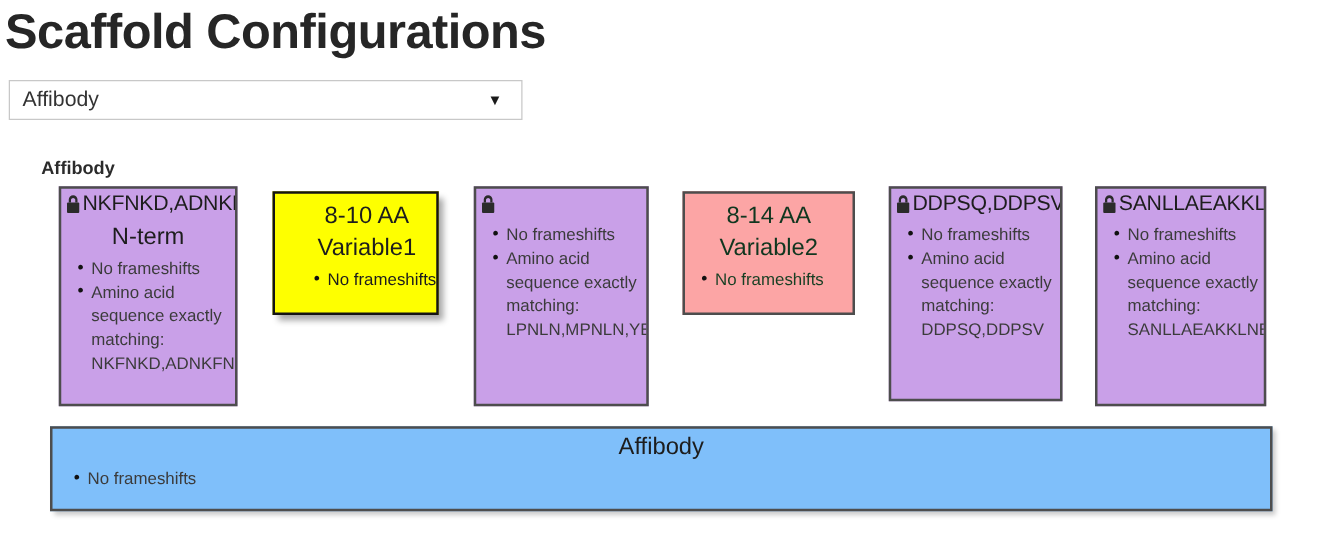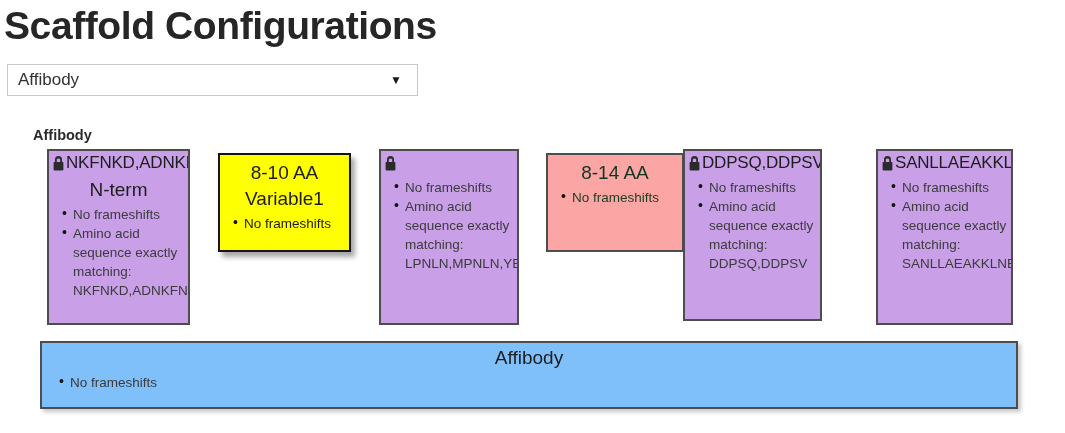--- a/index.html
+++ b/index.html
@@ -155,21 +155,21 @@
 
   
   .card .var-range {
     text-align: center;
     font-size: 19px;
     line-height: 26px;
     color: #1d1d1d;
     margin-top: 5px;
     white-space: nowrap;
   }
-  .card.yellow { background: #feff00; }
+  .card.yellow { background: #feff00; padding-left: 18px; }
   .card.green  { background: #fca5a5; border-color: #4d4d4d; }
   .card.green .var-range, .card.green .card-title { color: #10361f; }
 
   
   #footer-band {
     position: absolute;
     left: 40px;
     top: 341px;
     width: 978px;
     height: 68px;
@@ -254,26 +254,27 @@
       </span>
     </div>
     <ul class="card-bullets">
       <li>No frameshifts</li>
       <li class="wrap">Amino acid sequence exactly matching: LPNLN,MPNLN,YEIL</li>
     </ul>
   </div>
 
   <div class="card green" style="left:546px; top:4px; width:138px; height:99px;">
     <div class="var-range">8-14 AA</div>
-    <ul class="card-bullets">
-      <li>No frameshifts</li>
-    </ul>
-  </div>
-
-  <div class="card" style="left:683px; top:0px; width:139px; height:172px;">
+    <div class="card-title no-head">Variable2</div>
+    <ul class="card-bullets">
+      <li>No frameshifts</li>
+    </ul>
+  </div>
+
+  <div class="card" style="left:711px; top:0px; width:139px; height:172px;">
     <div class="card-head">
       <span class="lock-icon">
         <svg width="15" height="17" viewBox="0 0 15 17">
           <path d="M4 7 V4.6 A3.5 3.5 0 0 1 11 4.6 V7 H9.2 V4.6 A1.8 1.8 0 0 0 5.8 4.6 V7 Z" fill="#2b2b2b"></path>
           <rect x="2.6" y="7" width="9.8" height="8.4" rx="0.8" fill="#2b2b2b"></rect>
         </svg>
       </span>
       <span class="card-seq">DDPSQ,DDPSV</span>
     </div>
     <ul class="card-bullets">

